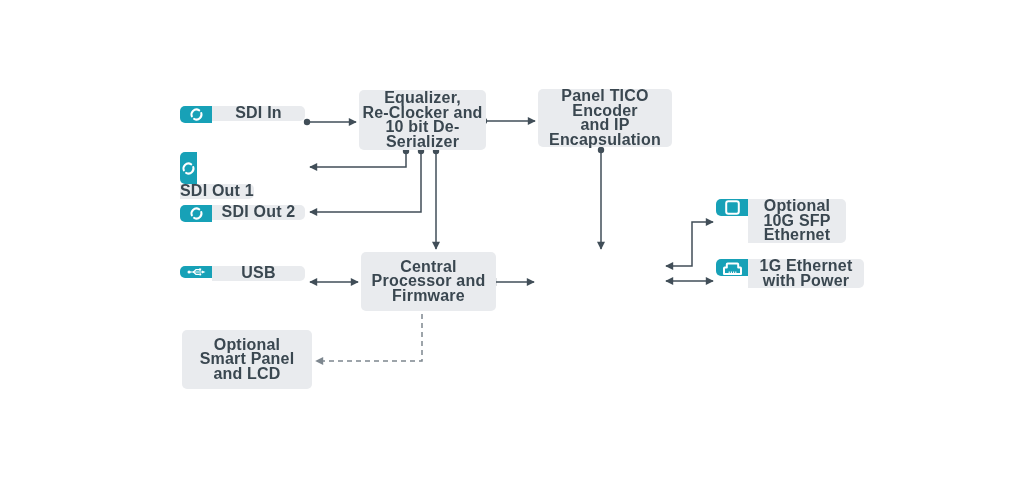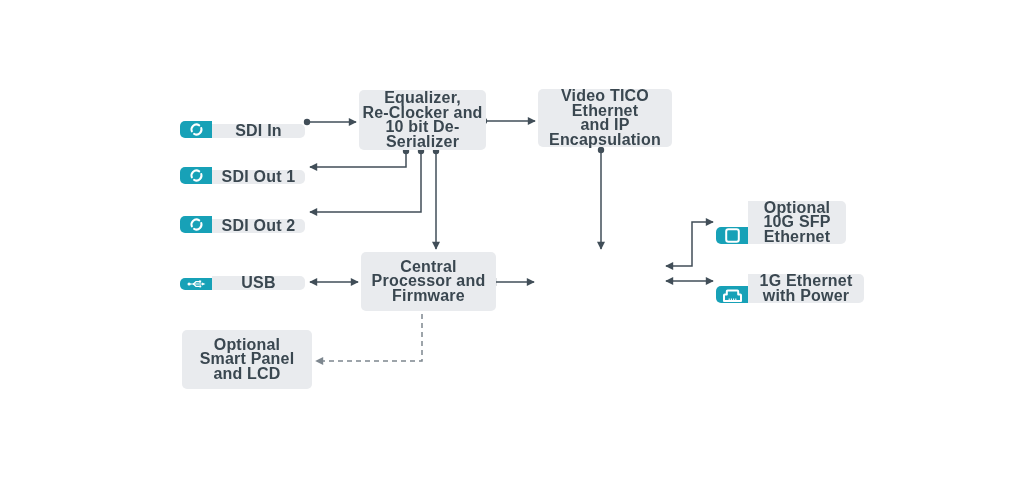--- a/index.html
+++ b/index.html
@@ -22,21 +22,21 @@
     letter-spacing:.2px;line-height:14.5px;text-align:center;
     white-space:pre-line;
   }
   
   .block{
     position:absolute;background:var(--box);border-radius:5px;
     display:flex;align-items:center;justify-content:center;
   }
   
   .port{
-    position:absolute;display:flex;align-items:flex-end;
+    position:absolute;display:flex;align-items:flex-start;
   }
   .port .picon{
     background:var(--teal);border-radius:5px 0 0 5px;
     display:flex;align-items:center;justify-content:center;
     flex:0 0 32px;
   }
   .port .plabel{
     background:var(--box);border-radius:0 5px 5px 0;
     display:flex;align-items:center;justify-content:center;flex:1;
   }
@@ -109,21 +109,21 @@
         <g transform="rotate(45 8.5 8.5)">
           <circle class="glyph" cx="8.5" cy="8.5" r="5" stroke-width="3.4" stroke-dasharray="12.2 3.5" stroke-dashoffset="6"></circle>
         </g>
       </svg>
     </div>
     <div class="plabel">
         <span class="node-label">SDI In</span>
       </div>
   </div>
 
-  <div class="port" style="left:180px;top:152px;width:125px;height:32px;">
+  <div class="port" style="left:180px;top:152px;width:125px;height:32px;flex-direction:column;">
     <div class="picon">
       <svg width="17" height="17" viewBox="0 0 17 17">
         <g transform="rotate(45 8.5 8.5)">
           <circle class="glyph" cx="8.5" cy="8.5" r="5" stroke-width="3.4" stroke-dasharray="12.2 3.5" stroke-dashoffset="6"></circle>
         </g>
       </svg>
     </div>
     <div class="plabel">
         <span class="node-label">SDI Out 1</span>
       </div>
@@ -161,21 +161,21 @@
       </div>
   </div>
 
   <div class="block" style="left:359px;top:90px;width:127px;height:60px;">
     <span class="node-label">Equalizer,
 Re-Clocker and
 10 bit De-Serializer</span>
   </div>
 
   <div class="block" style="left:538px;top:89px;width:134px;height:58px;">
-    <span class="node-label">Video TICO Ethernet
+    <span class="node-label">Panel TICO Encoder
 and IP Encapsulation</span>
   </div>
 
   <div class="block" style="left:361px;top:252px;width:135px;height:59px;">
     <span class="node-label">Central
 Processor and
 Firmware</span>
   </div>
 
 

